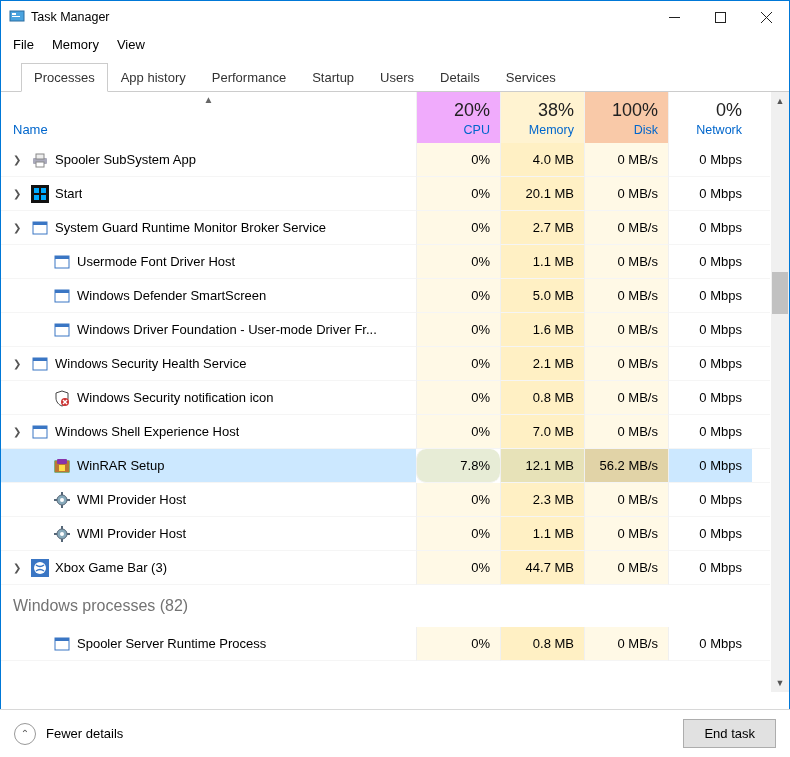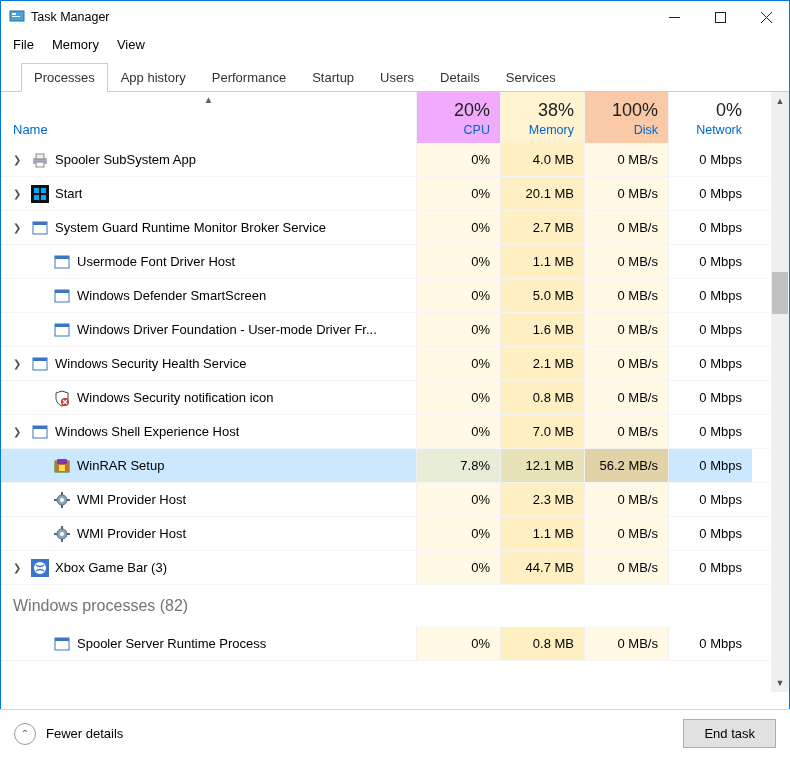--- a/index.html
+++ b/index.html
@@ -120,21 +120,21 @@
   justify-content: flex-end;
   padding-right: 10px;
   font-size: 13px;
   border-left: 1px solid #f0f0f0;
 }
 .c-cpu { background: #fff9e6; }
 .c-mem { background: #fff0c4; }
 .c-disk { background: #fff9e6; }
 .c-net { background: #fff; }
 .data-row.selected .cell-name { background: #cce8ff; }
-.data-row.selected .c-cpu { background: #e7ecd6; }
+.data-row.selected .c-cpu { background: #e7ecd6; border-radius: 10px; }
 .data-row.selected .c-mem { background: #e7e2b8; text-align: right; }
 .data-row.selected .c-disk { background: #e1d3a7; }
 .data-row.selected .c-net { background: #cce8ff; }
 .group-header {
   grid-column: 1 / -1;
   height: 42px;
   display: flex;
   align-items: center;
   padding-left: 12px;
   color: #737373;

